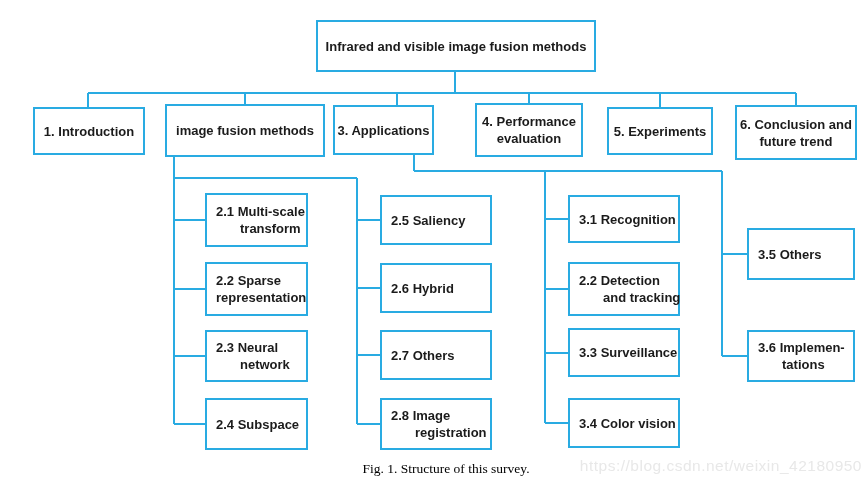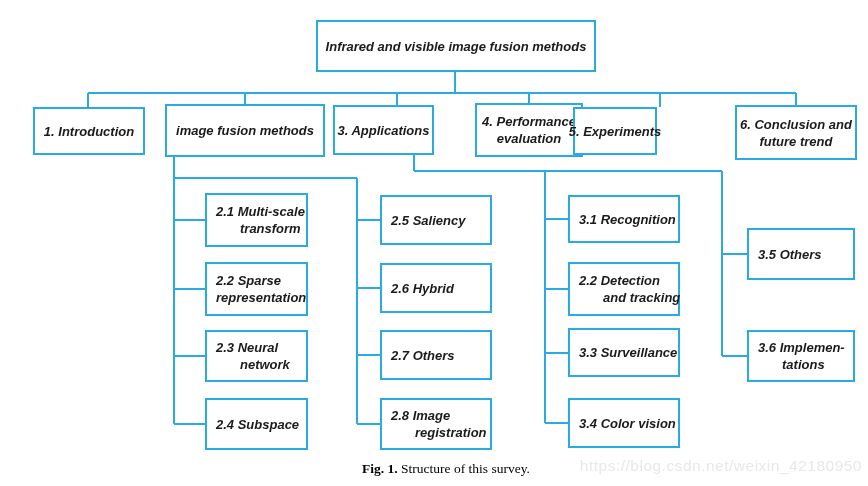--- a/index.html
+++ b/index.html
@@ -16,31 +16,31 @@
     color:var(--text);
   }
   #wires{position:absolute;left:0;top:0;width:868px;height:486px;}
   #wires path{stroke:var(--line);stroke-width:2;fill:none;shape-rendering:crispEdges;}
   .box{
     position:absolute;
     border:2px solid var(--line);
     background:#fff;
     box-sizing:border-box;
     display:flex;flex-direction:column;justify-content:center;
-    font-size:13px;line-height:17px;font-weight:600;font-style:italic;
+    font-size:13px;line-height:17px;font-weight:600;
   }
   .box.center{align-items:center;text-align:center;}
   .box.left{padding-left:9px;padding-right:2px;align-items:flex-start;text-align:left;}
   .ln{display:block;white-space:nowrap;}
   .ln.ind{padding-left:24px;}
   #caption{
     position:absolute;left:446px;top:461px;transform:translateX(-50%);
     font-family:"Liberation Serif",serif;font-size:13.5px;white-space:nowrap;color:#000;
   }
-  #caption .cap-label{font-weight:bold;}
+  #caption .cap-label{font-weight:normal;}
   #watermark{
     position:absolute;right:6px;top:457px;
     font-size:15.5px;color:var(--wm);letter-spacing:.5px;white-space:nowrap;
   }
 </style>
 </head>
 <body>
 
 <svg id="wires" xmlns="http://www.w3.org/2000/svg" viewBox="0 0 868 486">
   <path d="M455 72 V93 M88 93 H796 M88 93 V107 M245 93 V104 M397 93 V105 M529 93 V103 M660 93 V107 M796 93 V105"></path>
@@ -58,21 +58,21 @@
 <div class="box center" style="left:165px;top:104px;width:160px;height:53px">
   <span class="ln">image fusion methods</span>
 </div>
 <div class="box center" style="left:333px;top:105px;width:101px;height:50px">
   <span class="ln">3. Applications</span>
 </div>
 <div class="box center" style="left:475px;top:103px;width:108px;height:54px">
   <span class="ln">4. Performance</span>
   <span class="ln">evaluation</span>
 </div>
-<div class="box center" style="left:573px;top:107px;width:84px;height:48px">
+<div class="box center" style="left:607px;top:107px;width:106px;height:48px">
   <span class="ln">5. Experiments</span>
 </div>
 <div class="box center" style="left:735px;top:105px;width:122px;height:55px">
   <span class="ln">6. Conclusion and</span>
   <span class="ln">future trend</span>
 </div>
 
 <div class="box left" style="left:205px;top:193px;width:103px;height:54px">
   <span class="ln">2.1 Multi-scale</span>
   <span class="ln ind">transform</span>

